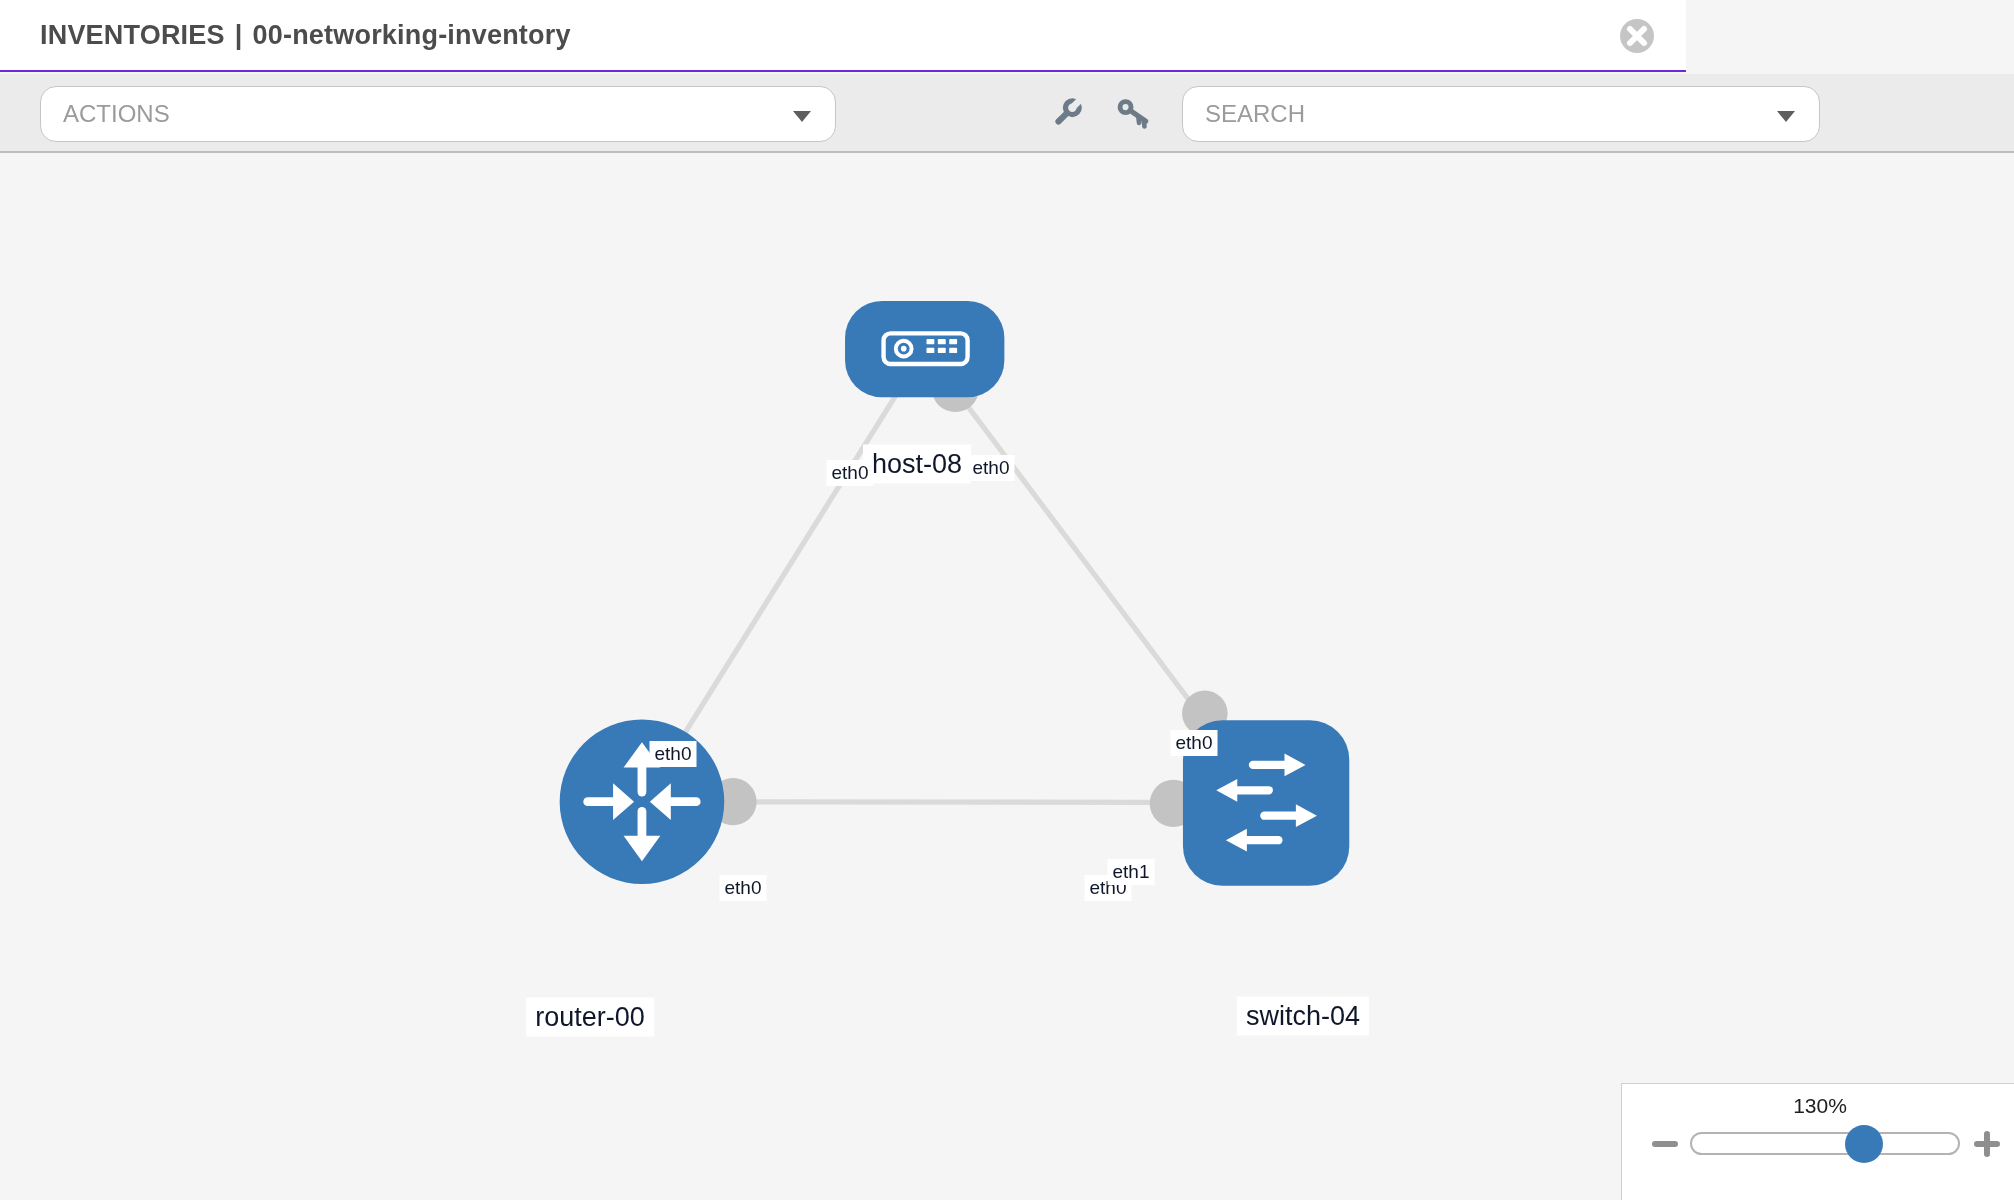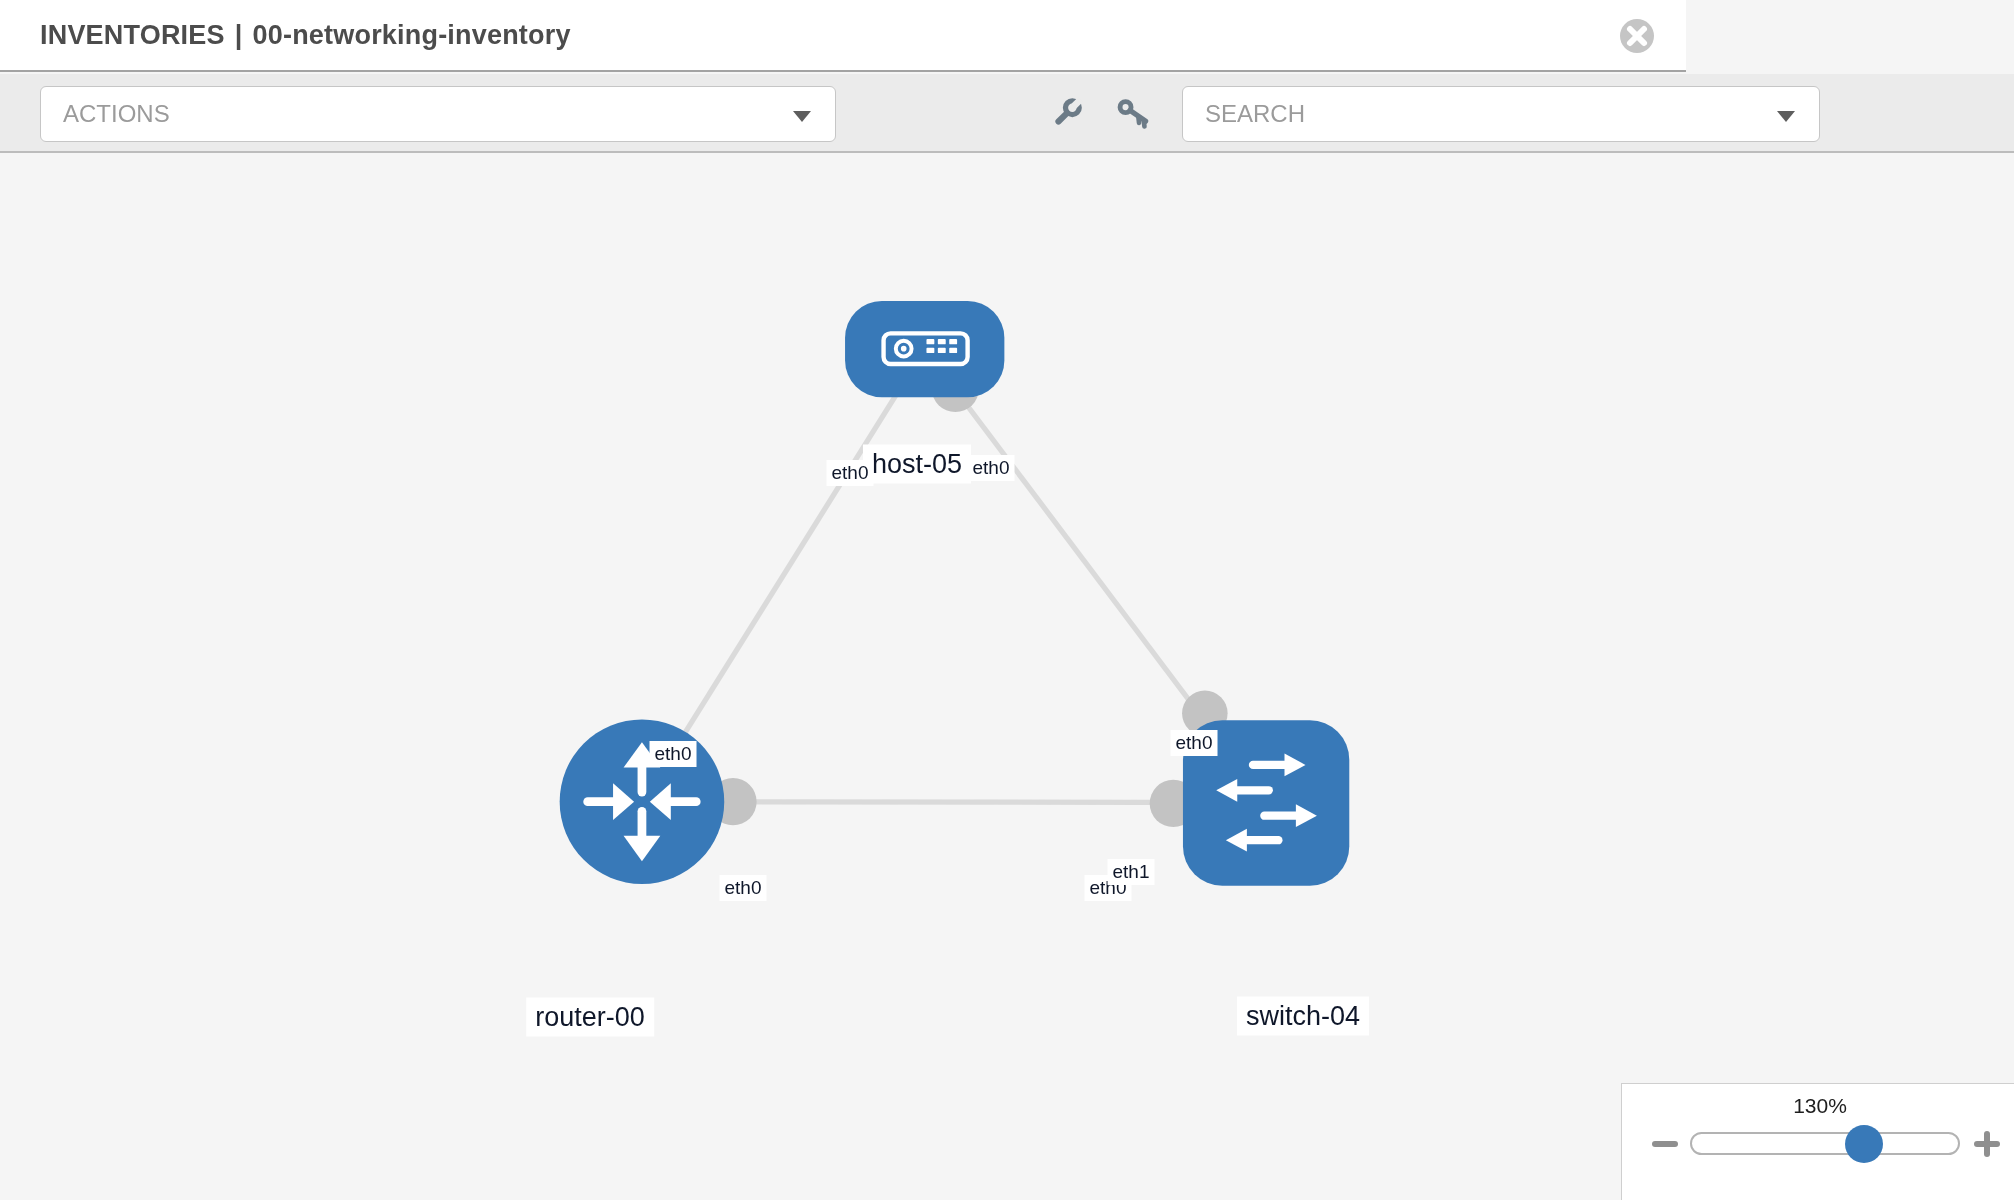--- a/index.html
+++ b/index.html
@@ -4,36 +4,36 @@
 <style>
   html,body{margin:0;padding:0;}
   body{
     width:2014px;height:1200px;overflow:hidden;position:relative;
     font-family:"Liberation Sans","DejaVu Sans",sans-serif;
     background:#f5f5f5;
   }
   
   .header{
     position:absolute;left:0;top:0;width:1686px;height:72px;
-    background:#ffffff;border-bottom:2px solid #a3a3a3;box-sizing:border-box;
+    background:#ffffff;border-bottom:2px solid #6d28d9;box-sizing:border-box;
   }
   .title{
     position:absolute;left:40px;top:20px;
     font-size:27px;font-weight:bold;color:#4c4c4c;letter-spacing:0.2px;
   }
   .title span{margin-right:8px;}
   .close-btn{position:absolute;right:30px;top:17px;width:38px;height:38px;cursor:pointer;}
   
   .toolbar{
     position:absolute;left:0;top:74px;width:2014px;height:79px;
     background:#ebebeb;border-bottom:2px solid #bcbcbc;box-sizing:border-box;
   }
   .select-box{
     position:absolute;top:12px;height:56px;background:#ffffff;
-    border:1px solid #c6c6c6;border-radius:6px;box-sizing:border-box;
+    border:1px solid #c6c6c6;border-radius:16px;box-sizing:border-box;
     color:#9b9b9b;font-size:24px;line-height:54px;padding-left:22px;
   }
   .select-box .caret{
     position:absolute;right:24px;top:24px;width:0;height:0;
     border-left:9px solid transparent;border-right:9px solid transparent;
     border-top:11px solid #5e5e5e;
   }
   #actions-box{left:40px;width:796px;}
   #search-box{left:1182px;width:638px;}
   .tool-icon{position:absolute;top:21px;width:38px;height:38px;cursor:pointer;}
@@ -167,21 +167,21 @@
         <line x1="1301" y1="906" x2="1339" y2="906"></line>
         <line x1="1317" y1="934" x2="1279" y2="934"></line>
         <polygon points="1348,848 1324,835 1324,861" fill="#ffffff" stroke="none"></polygon>
         <polygon points="1246,877 1270,864 1270,890" fill="#ffffff" stroke="none"></polygon>
         <polygon points="1361,906 1337,893 1337,919" fill="#ffffff" stroke="none"></polygon>
         <polygon points="1257,934 1281,921 1281,947" fill="#ffffff" stroke="none"></polygon>
       </g>
     </g>
   </svg>
 
-  <div class="chip node-label" style="left:917px;top:311px;">host-05</div>
+  <div class="chip node-label" style="left:917px;top:311px;">host-08</div>
   <div class="chip node-label" style="left:590px;top:864px;text-align:center;">router-00</div>
   <div class="chip node-label" style="left:1303px;top:863px;">switch-04</div>
 
   <div class="chip if-label" style="left:850px;top:320px;">eth0</div>
   <div class="chip if-label" style="left:991px;top:315px;">eth0</div>
   <div class="chip if-label" style="left:673px;top:601px;">eth0</div>
   <div class="chip if-label" style="left:1194px;top:590px;">eth0</div>
   <div class="chip if-label" style="left:743px;top:735px;">eth0</div>
   <div class="chip if-label" style="left:1108px;top:735px;">eth0</div>
   <div class="chip if-label" style="left:1131px;top:719px;">eth1</div>

